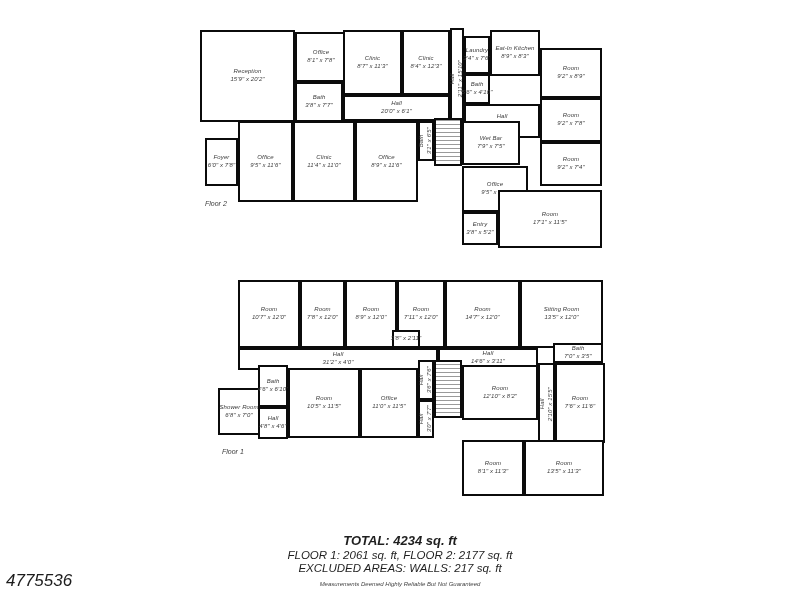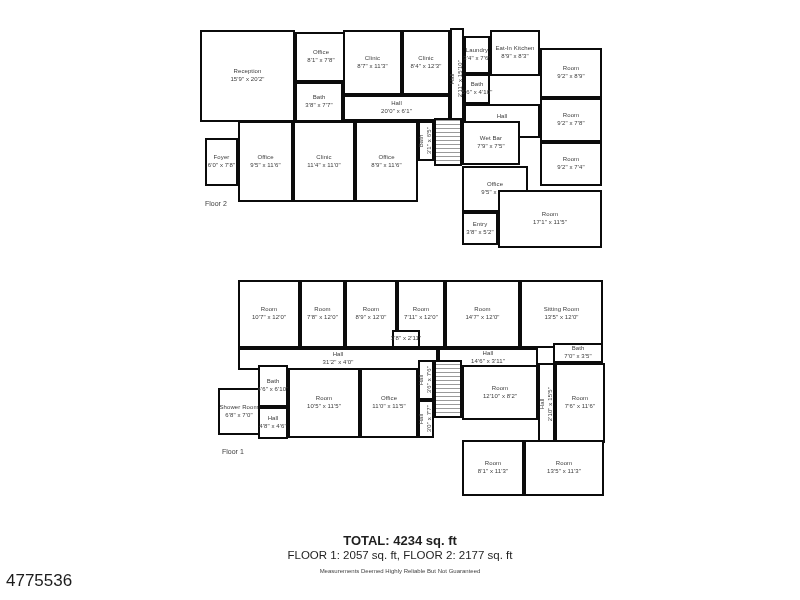--- a/index.html
+++ b/index.html
@@ -1,17 +1,17 @@
 <!DOCTYPE html>
 <html><head>
 <meta charset="utf-8">
 <style>
   html,body{margin:0;padding:0;background:#fff;}
   .page{position:relative;width:640px;height:600px;background:#ffffff;overflow:hidden;
-        font-family:"Liberation Sans","DejaVu Sans",sans-serif;}
+        font-family:"Liberation Sans","DejaVu Sans",sans-serif;font-style:italic;}
   .plan{position:absolute;inset:0;}
   .room{position:absolute;box-sizing:border-box;border:2px solid #0b0b0b;background:#ffffff;
         display:flex;align-items:center;justify-content:center;text-align:center;}
   .room-label{font-size:6px;line-height:1.3;color:#3c3c3c;letter-spacing:0.1px;}
   .room-name{white-space:nowrap;}
   .room-dims{white-space:nowrap;}
   .vertical .room-label{writing-mode:vertical-rl;transform:rotate(180deg);}
   .hatch{background:repeating-linear-gradient(0deg,#ffffff 0px,#ffffff 3px,#9a9a9a 3px,#9a9a9a 4px);}
   .floor-label{position:absolute;font-size:7px;color:#3c3c3c;}
   .summary{position:absolute;left:0;width:800px;top:533px;text-align:center;color:#1f1f1f;}
@@ -303,21 +303,22 @@
         <div class="room-label">
           <div class="room-name">Room</div>
           <div class="room-dims">13'5" x 11'3"</div>
         </div>
       </div>
       <div class="floor-label" style="left: 222px; top: 448px;">Floor 1</div>
     </div>
 
   <div class="summary">
     <div class="total">TOTAL: 4234 sq. ft</div>
-    <div class="line">FLOOR 1: 2057 sq. ft, FLOOR 2: 2177 sq. ft</div>
+    <div class="line">FLOOR 1: 2061 sq. ft, FLOOR 2: 2177 sq. ft</div>
+    <div class="line">EXCLUDED AREAS: WALLS: 217 sq. ft</div>
     <div class="disclaimer">Measurements Deemed Highly Reliable But Not Guaranteed</div>
   </div>
 
   <div class="mls">4775536</div>
 
   <div class="compass">
     <span class="n">N</span>
     <span class="arrow"></span>
   </div>
 </div>

